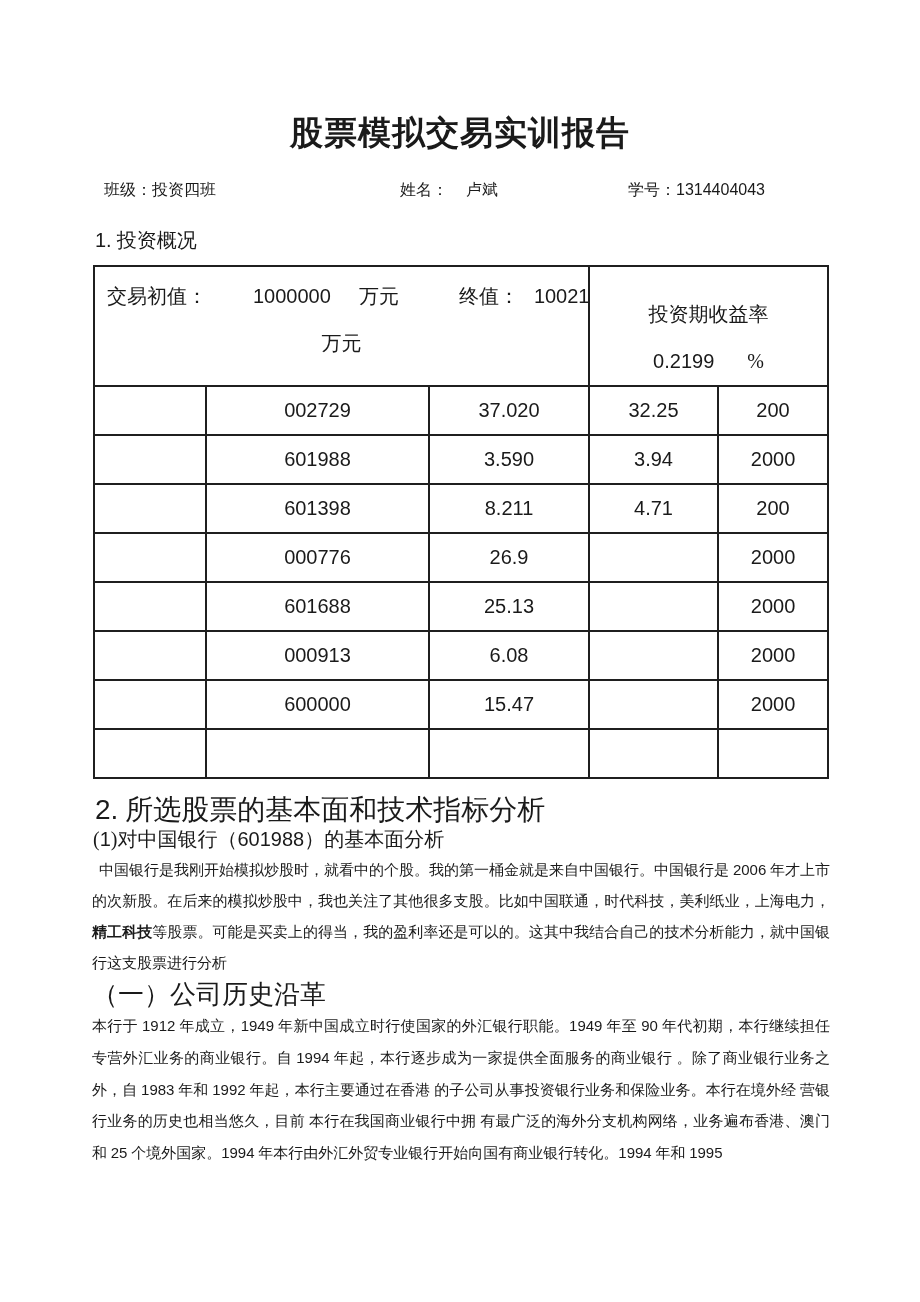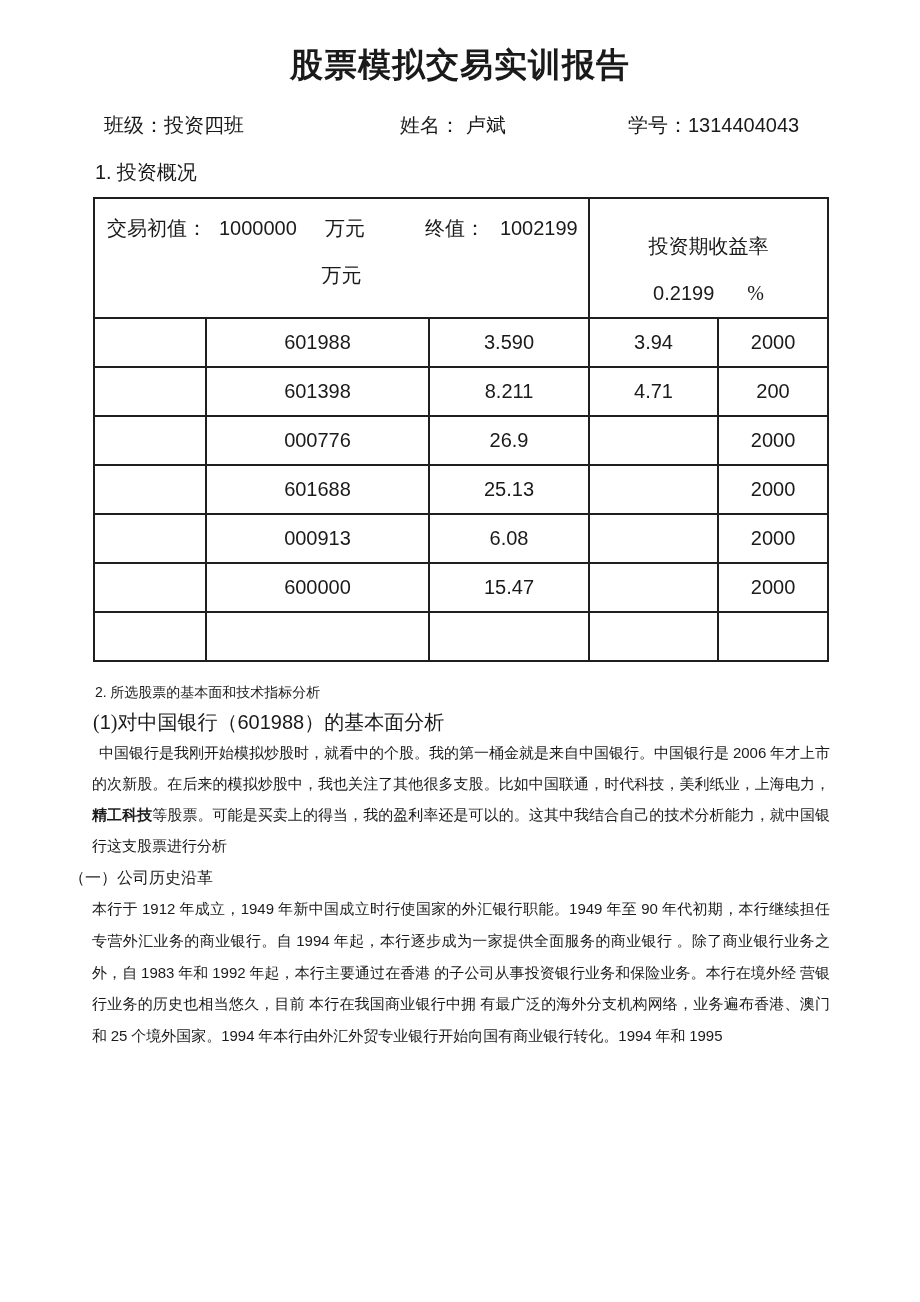--- a/index.html
+++ b/index.html
@@ -2,61 +2,61 @@
 <html><head>
 <meta charset="utf-8">
 <style>
   html,body{margin:0;padding:0;background:#ffffff;}
   .page{
     position:relative;width:920px;height:1302px;background:#ffffff;
     color:#1a1a1a;font-family:"Liberation Serif","DejaVu Serif",serif;
     overflow:hidden;
   }
   .title{
-    margin:0;padding-top:44px;text-align:center;
+    margin:0;padding-top:112px;text-align:center;
     font-size:33px;font-weight:700;line-height:42px;letter-spacing:1px;
   }
-  .meta{position:relative;height:28px;margin-top:26px;font-size:20px;text-align:right;}
+  .meta{position:relative;height:28px;margin-top:26px;font-size:16px;text-align:right;}
   .meta>span{position:absolute;top:0;white-space:nowrap;}
   .m-class{left:104px;}
   .m-name-label{left:400px;}
   .m-name-value{left:466px;}
   .m-id{left:628px;}
   .sec-heading{margin:18px 0 4px 95px;font-size:20px;line-height:28px;}
   .num{font-family:"Liberation Sans","DejaVu Sans",sans-serif;}
   table.trade{
     border-collapse:collapse;table-layout:fixed;width:734px;
     margin:11px 0 0 93px;
   }
   table.trade td,table.trade th{
     border:2px solid #1f1f1f;padding:0;text-align:center;
     font-size:20px;font-weight:400;vertical-align:middle;
     overflow:hidden;white-space:nowrap;
   }
   tr.row-summary td{height:95px;vertical-align:top;}
   .cell-summary-left{text-align:left !important;}
   .sum-l1{padding:6px 0 0 12px;line-height:47px;white-space:nowrap;}
-  .sum-l1 .v1{margin-left:12px;}
+  .sum-l1 .v1{margin-left:46px;}
   .sum-l1 .u1{margin-left:28px;}
   .sum-l1 .l2{margin-left:60px;}
   .sum-l1 .v2{margin-left:15px;}
   .sum-l2{text-align:center;line-height:47px;}
   .sum-r1{padding-top:24px;line-height:47px;text-align:center;}
   .sum-r2{line-height:47px;text-align:center;}
   .sum-r2 .pct{margin-left:33px;}
   tr.row-head th{height:40px;}
   tr.row-data td{height:47px;}
-  .sec2-heading{margin:16px 0 0 95px;font-size:14px;line-height:29px;}
+  .sec2-heading{margin:16px 0 0 95px;font-size:28px;line-height:29px;}
   .sub-heading{margin:0 0 0 93px;font-size:20px;line-height:30px;}
   .body-p{
     margin:0 90px 0 92px;font-size:15px;line-height:31px;
     text-align:justify;text-justify:inter-ideograph;
   }
   .body-p.indent-sm{text-indent:7px;}
-  .body-line{margin-left:69px;font-size:16px;line-height:31px;}
+  .body-line{margin-left:92px;font-size:26px;line-height:31px;}
   .bold{font-weight:700;}
 </style>
 </head>
 <body>
 
 <div class="page">
 
   <h1 class="title">股票模拟交易实训报告</h1>
 
   <div class="meta">
@@ -81,20 +81,27 @@
       <td colspan="3" class="cell-summary-left">
         <div class="sum-l1">
           <span>交易初值：</span><span class="num v1">1000000</span><span class="u1">万元</span><span class="l2">终值：</span><span class="num v2">1002199</span>
         </div>
         <div class="sum-l2">万元</div>
       </td>
       <td colspan="2">
         <div class="sum-r1">投资期收益率</div>
         <div class="sum-r2"><span class="num">0.2199</span><span class="pct">%</span></div>
       </td>
+    </tr>
+    <tr class="row-data">
+      <td></td>
+      <td class="num">002729</td>
+      <td class="num">37.020</td>
+      <td class="num">32.25</td>
+      <td class="num">200</td>
     </tr>
     <tr class="row-data">
       <td></td>
       <td class="num">601988</td>
       <td class="num">3.590</td>
       <td class="num">3.94</td>
       <td class="num">2000</td>
     </tr>
     <tr class="row-data">
       <td></td>

